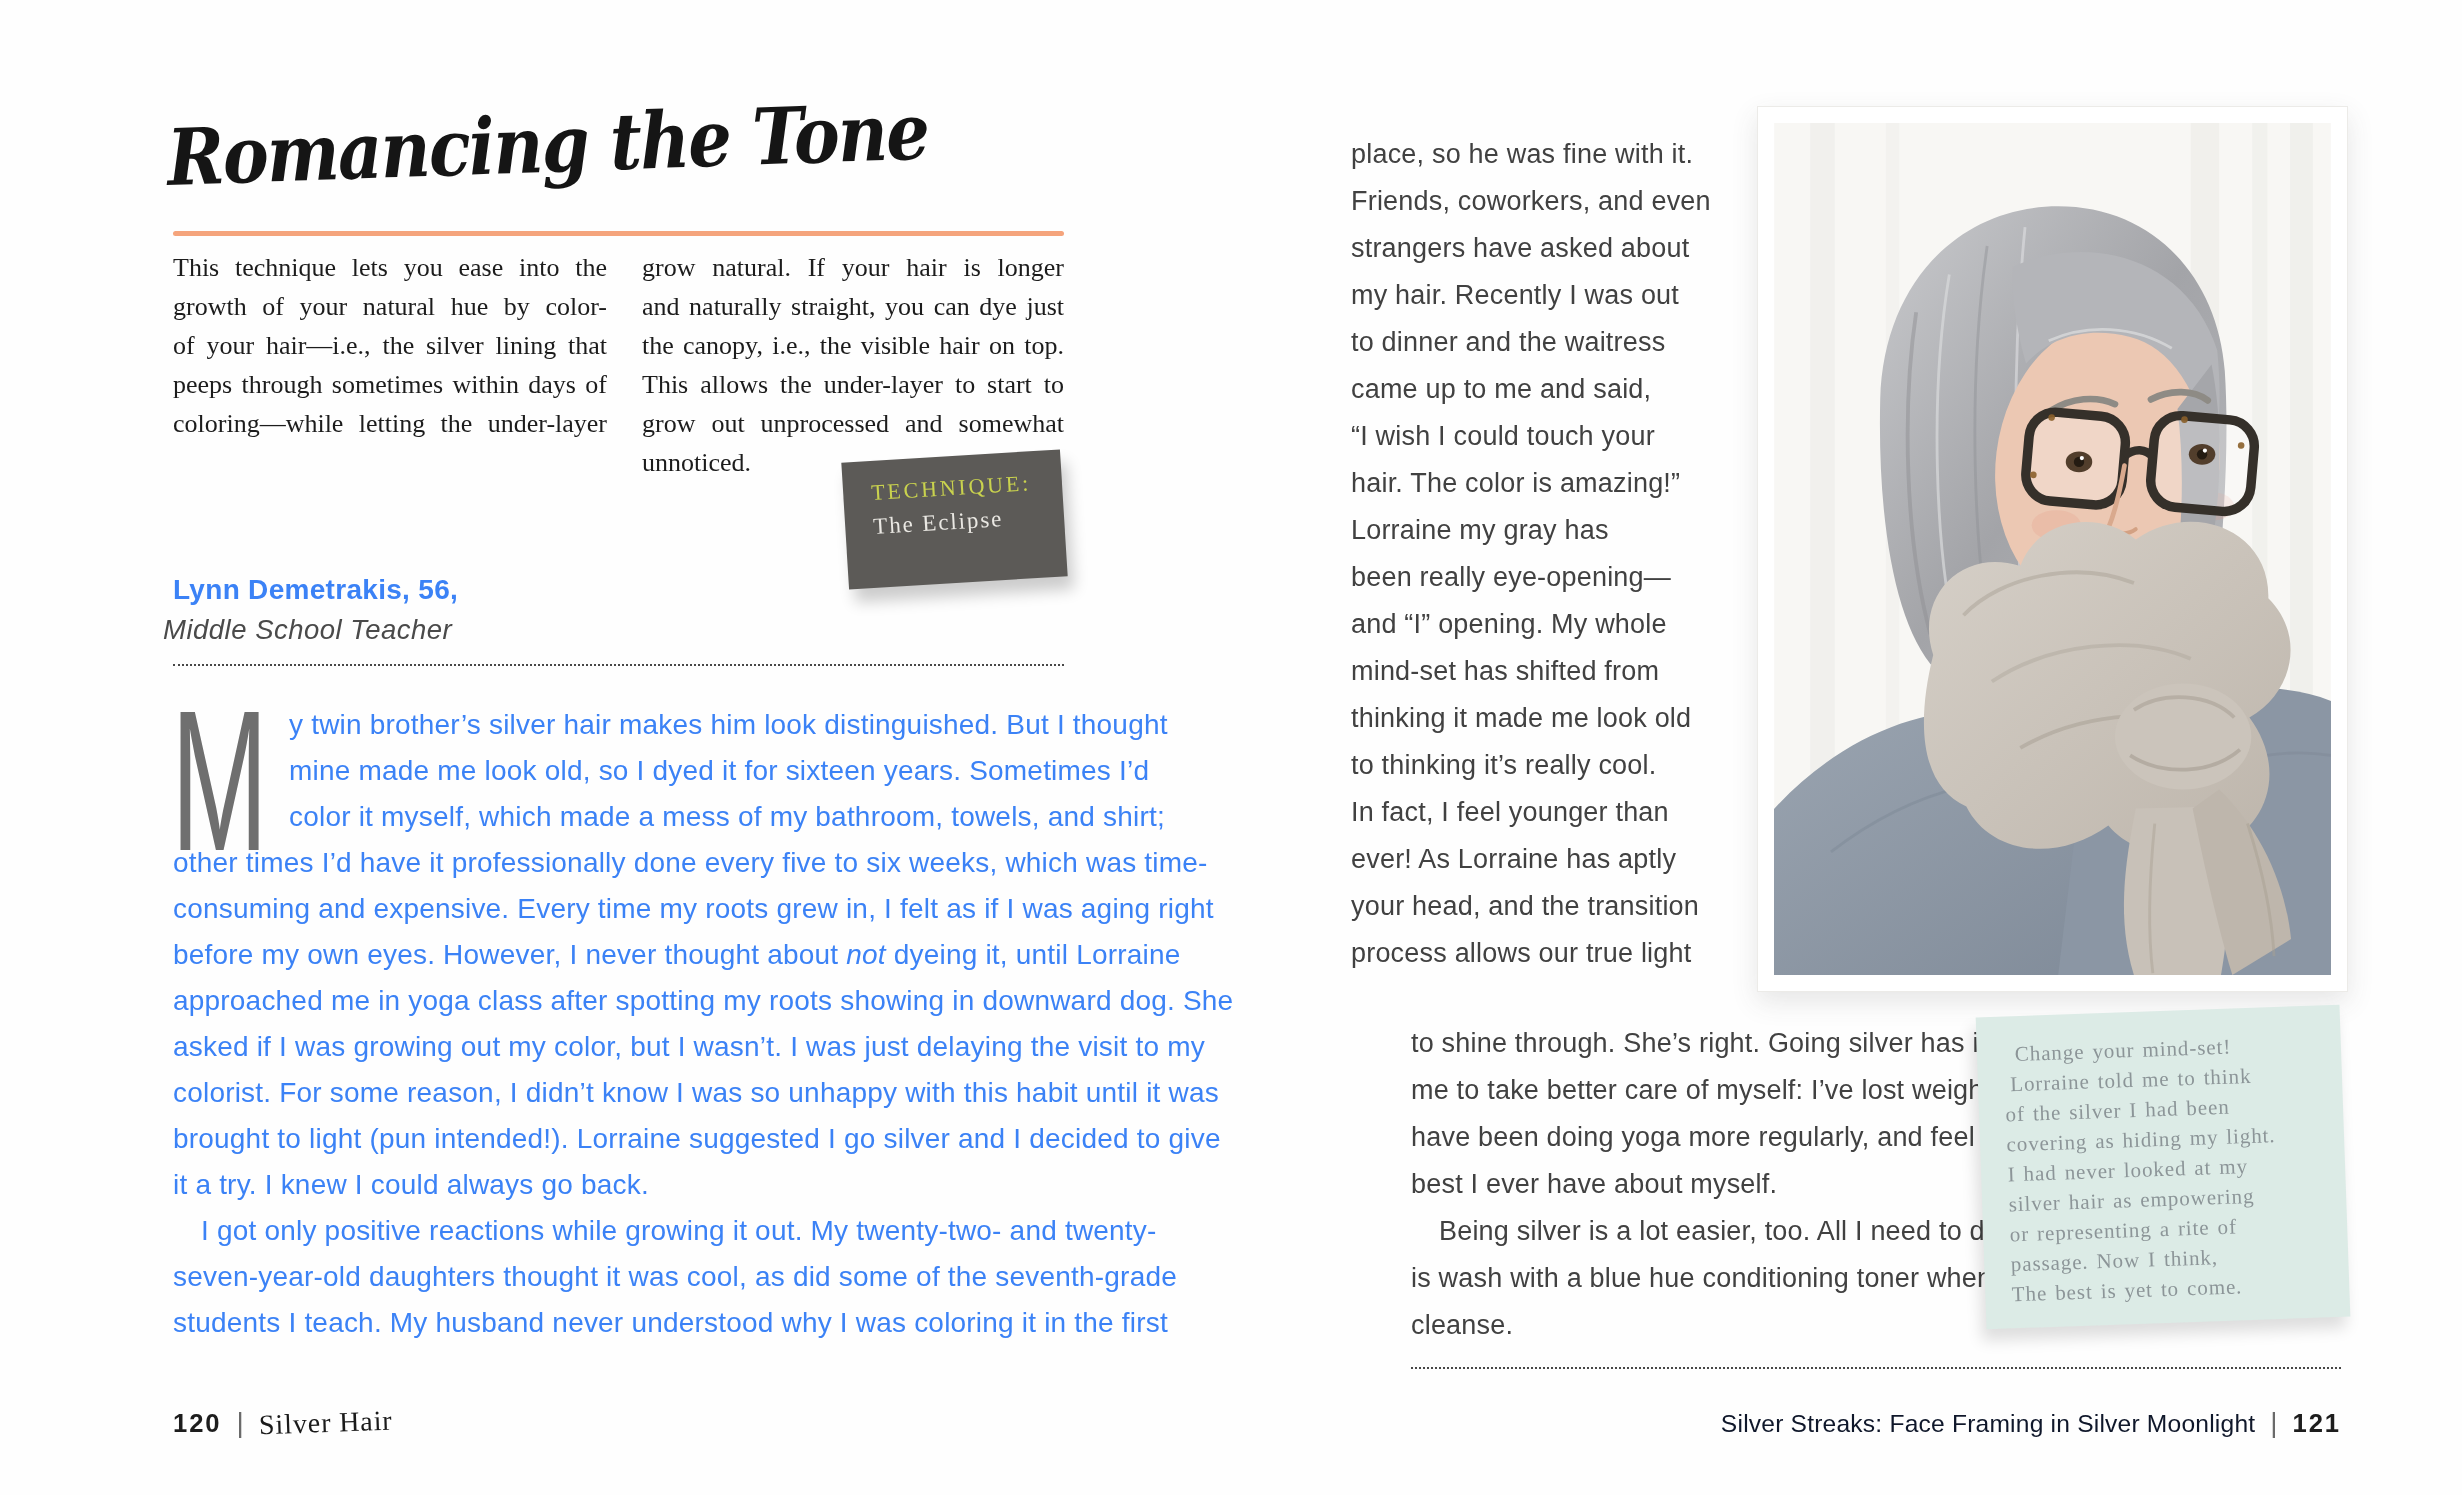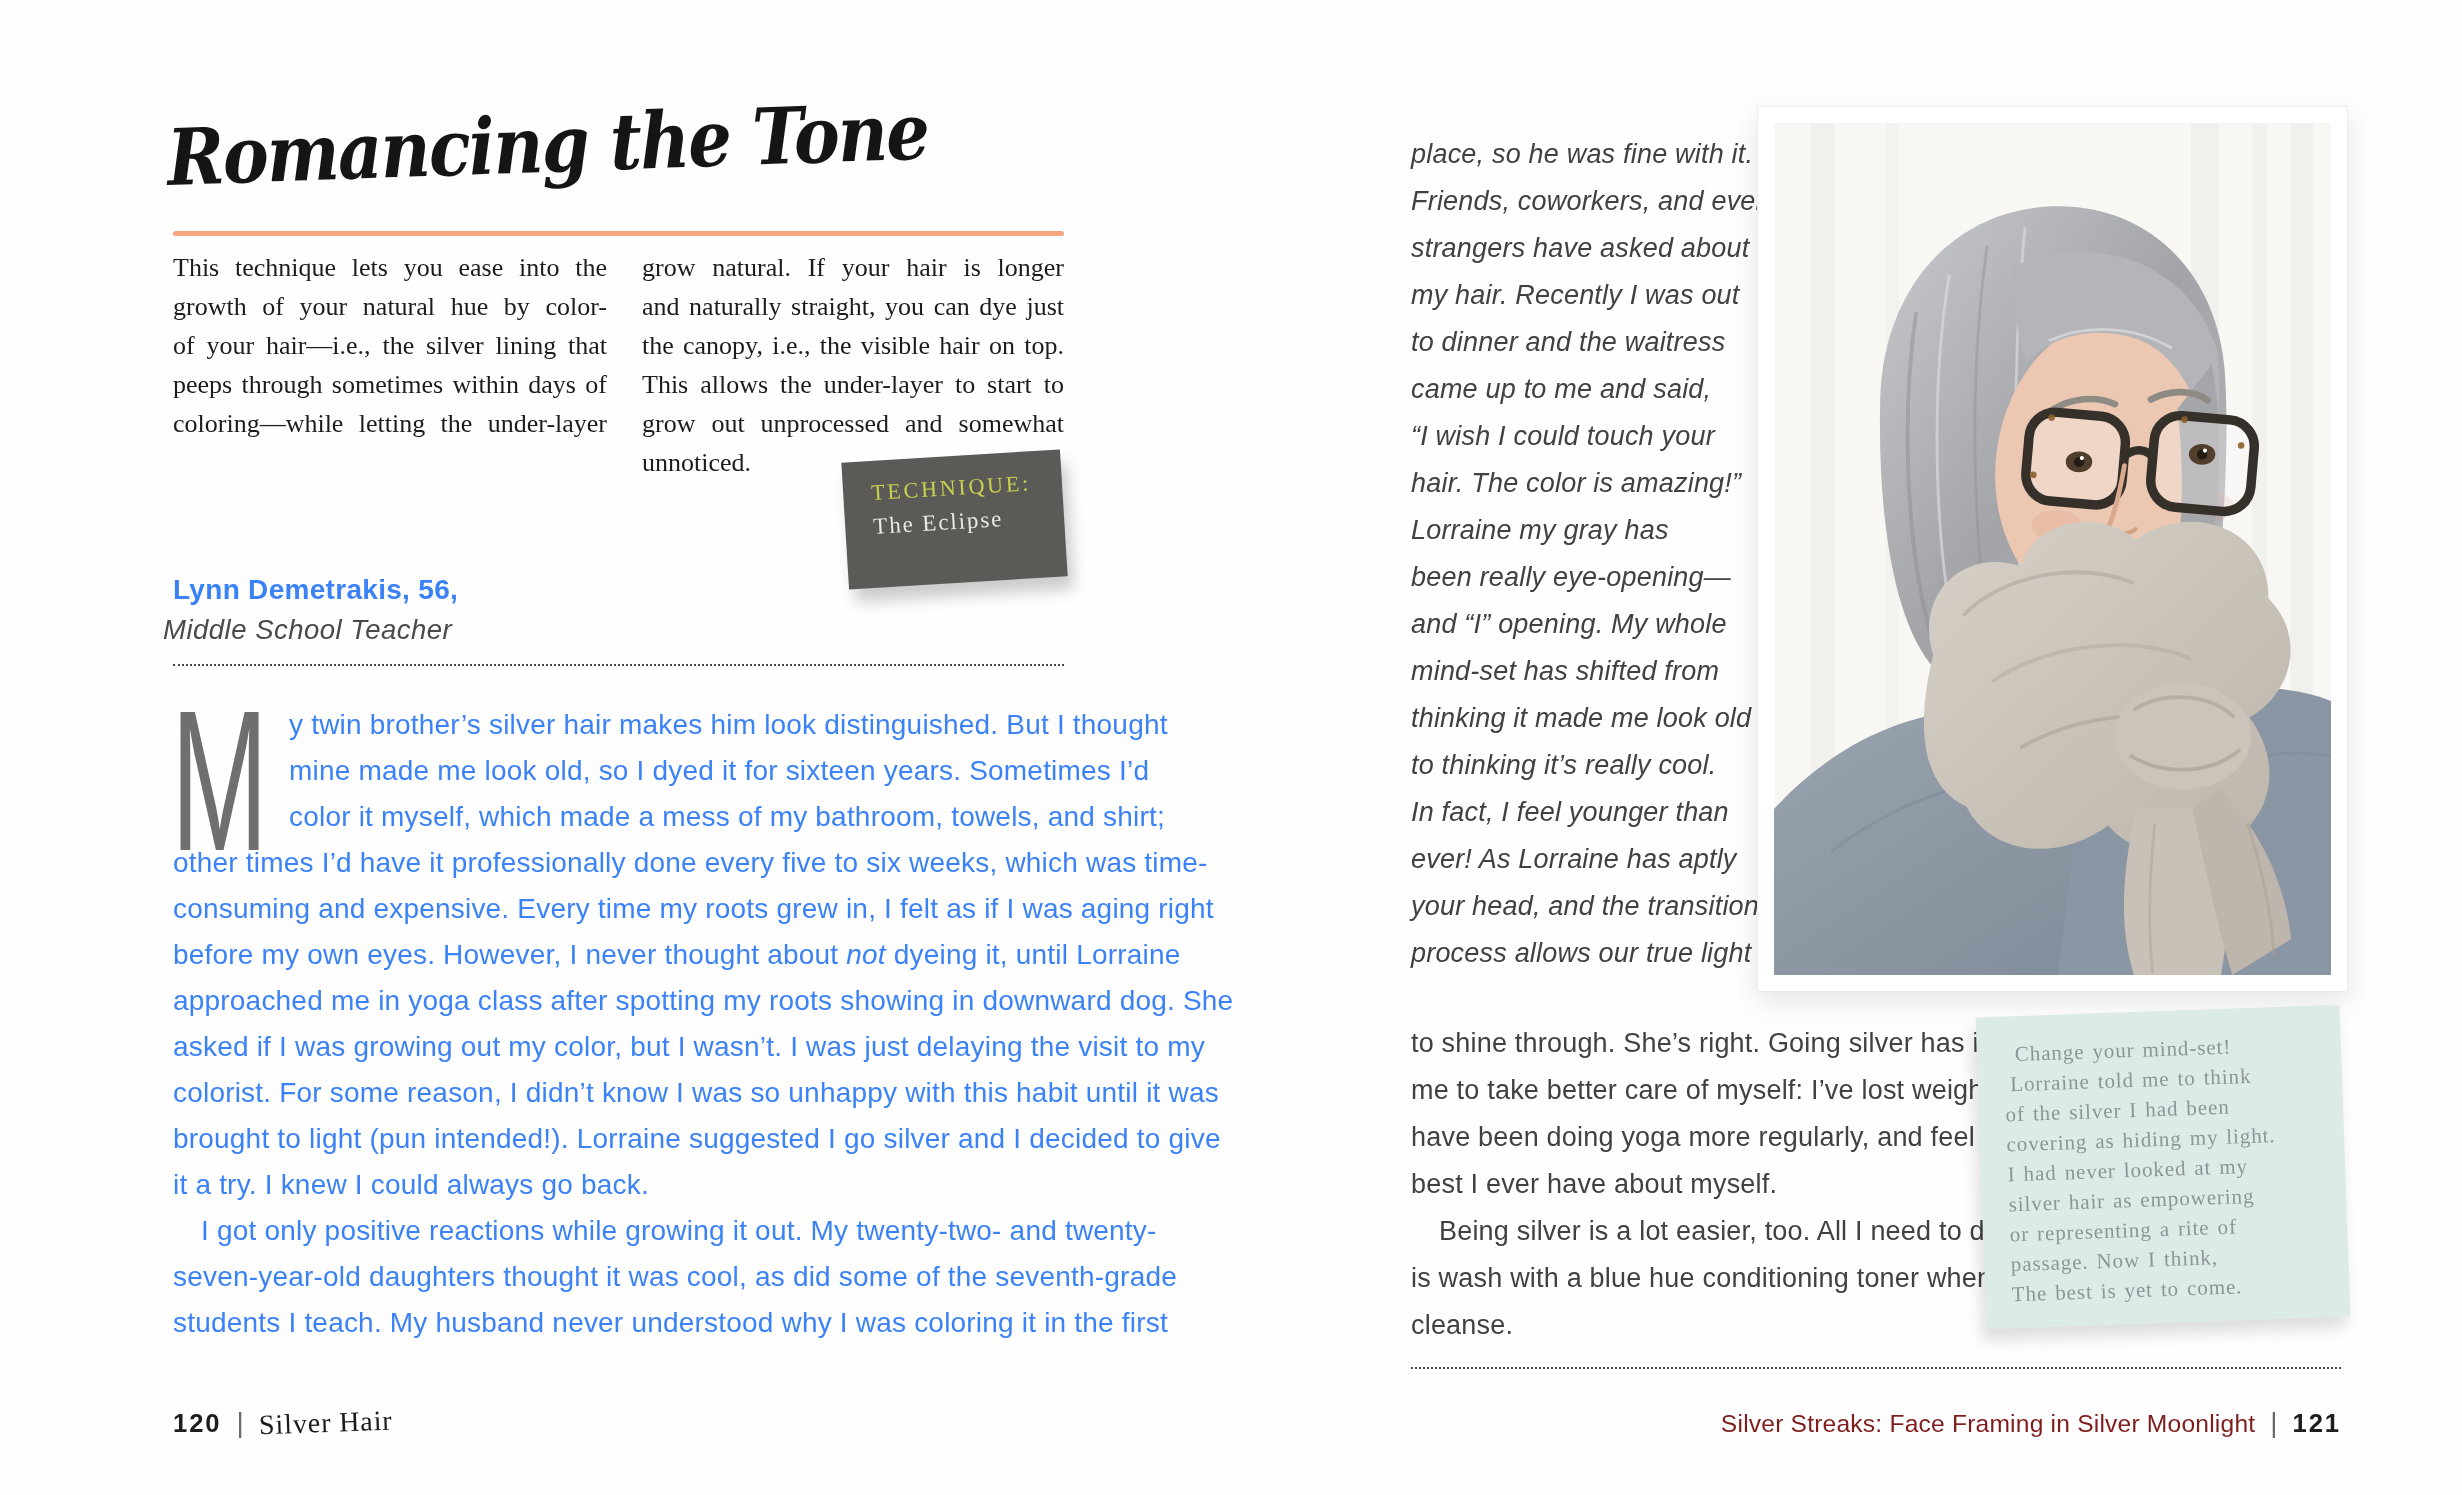--- a/index.html
+++ b/index.html
@@ -61,21 +61,21 @@
   .fdivider{ color:#6a6a6a; font-size:28px; font-weight:300; }
   .book-script {
     font-family:cursive; font-size:28px; color:#1a1a1a;
     transform:rotate(-2deg); display:inline-block; letter-spacing:0.9px;
   }
 
   
   .rbody .tline {
     font-size:27px; line-height:47px; color:#414141; white-space:nowrap; letter-spacing:0.2px;
   }
-  .rp-narrow { left:1411px; top:131px; width:398px;font-style:italic; }
+  .rp-narrow { left:1351px; top:131px; width:398px; }
   .rp-wide   { left:1411px; top:1020px; width:592px; }
   .rp-wide .tline:nth-child(5) { text-indent:28px; }
 
   .photo {
     left:1757px; top:106px; width:557px; height:852px;
     background:#ffffff; padding:16px; border:0.9px solid #ECEBE8;
     box-shadow:0 9.5px 24.6px rgba(70,70,70,.13);
   }
   .photo svg { display:block; width:557px; height:852px; }
 
@@ -87,21 +87,21 @@
   }
   .mint-note .tline {
     font-family:cursive; font-size:21px; line-height:30px; color:#8C9598;
     letter-spacing:0.9px; word-spacing:1.9px; white-space:nowrap;
   }
   .mint-note .tline:nth-child(1){ padding-left:11.4px; }
   .mint-note .tline:nth-child(2){ padding-left:5.7px; }
 
   .rp-dotted { left:1411px; top:1367px; width:930px; }
   .rp-footer { left:1411px; width:930px; text-align:right; display:flex; justify-content:flex-end; align-items:baseline; gap:15px; }
-  .chapter { font-size:24.6px; color:#7f1d1d; letter-spacing:0.2px; }
+  .chapter { font-size:24.6px; color:#0f172a; letter-spacing:0.2px; }
 
   .tline i { font-style:italic; }
 </style>
 </head>
 <body>
 
 <div id="spread">
 
   <div class="abs lp-title">Romancing the Tone</div>
   <div class="abs lp-rule"></div>

